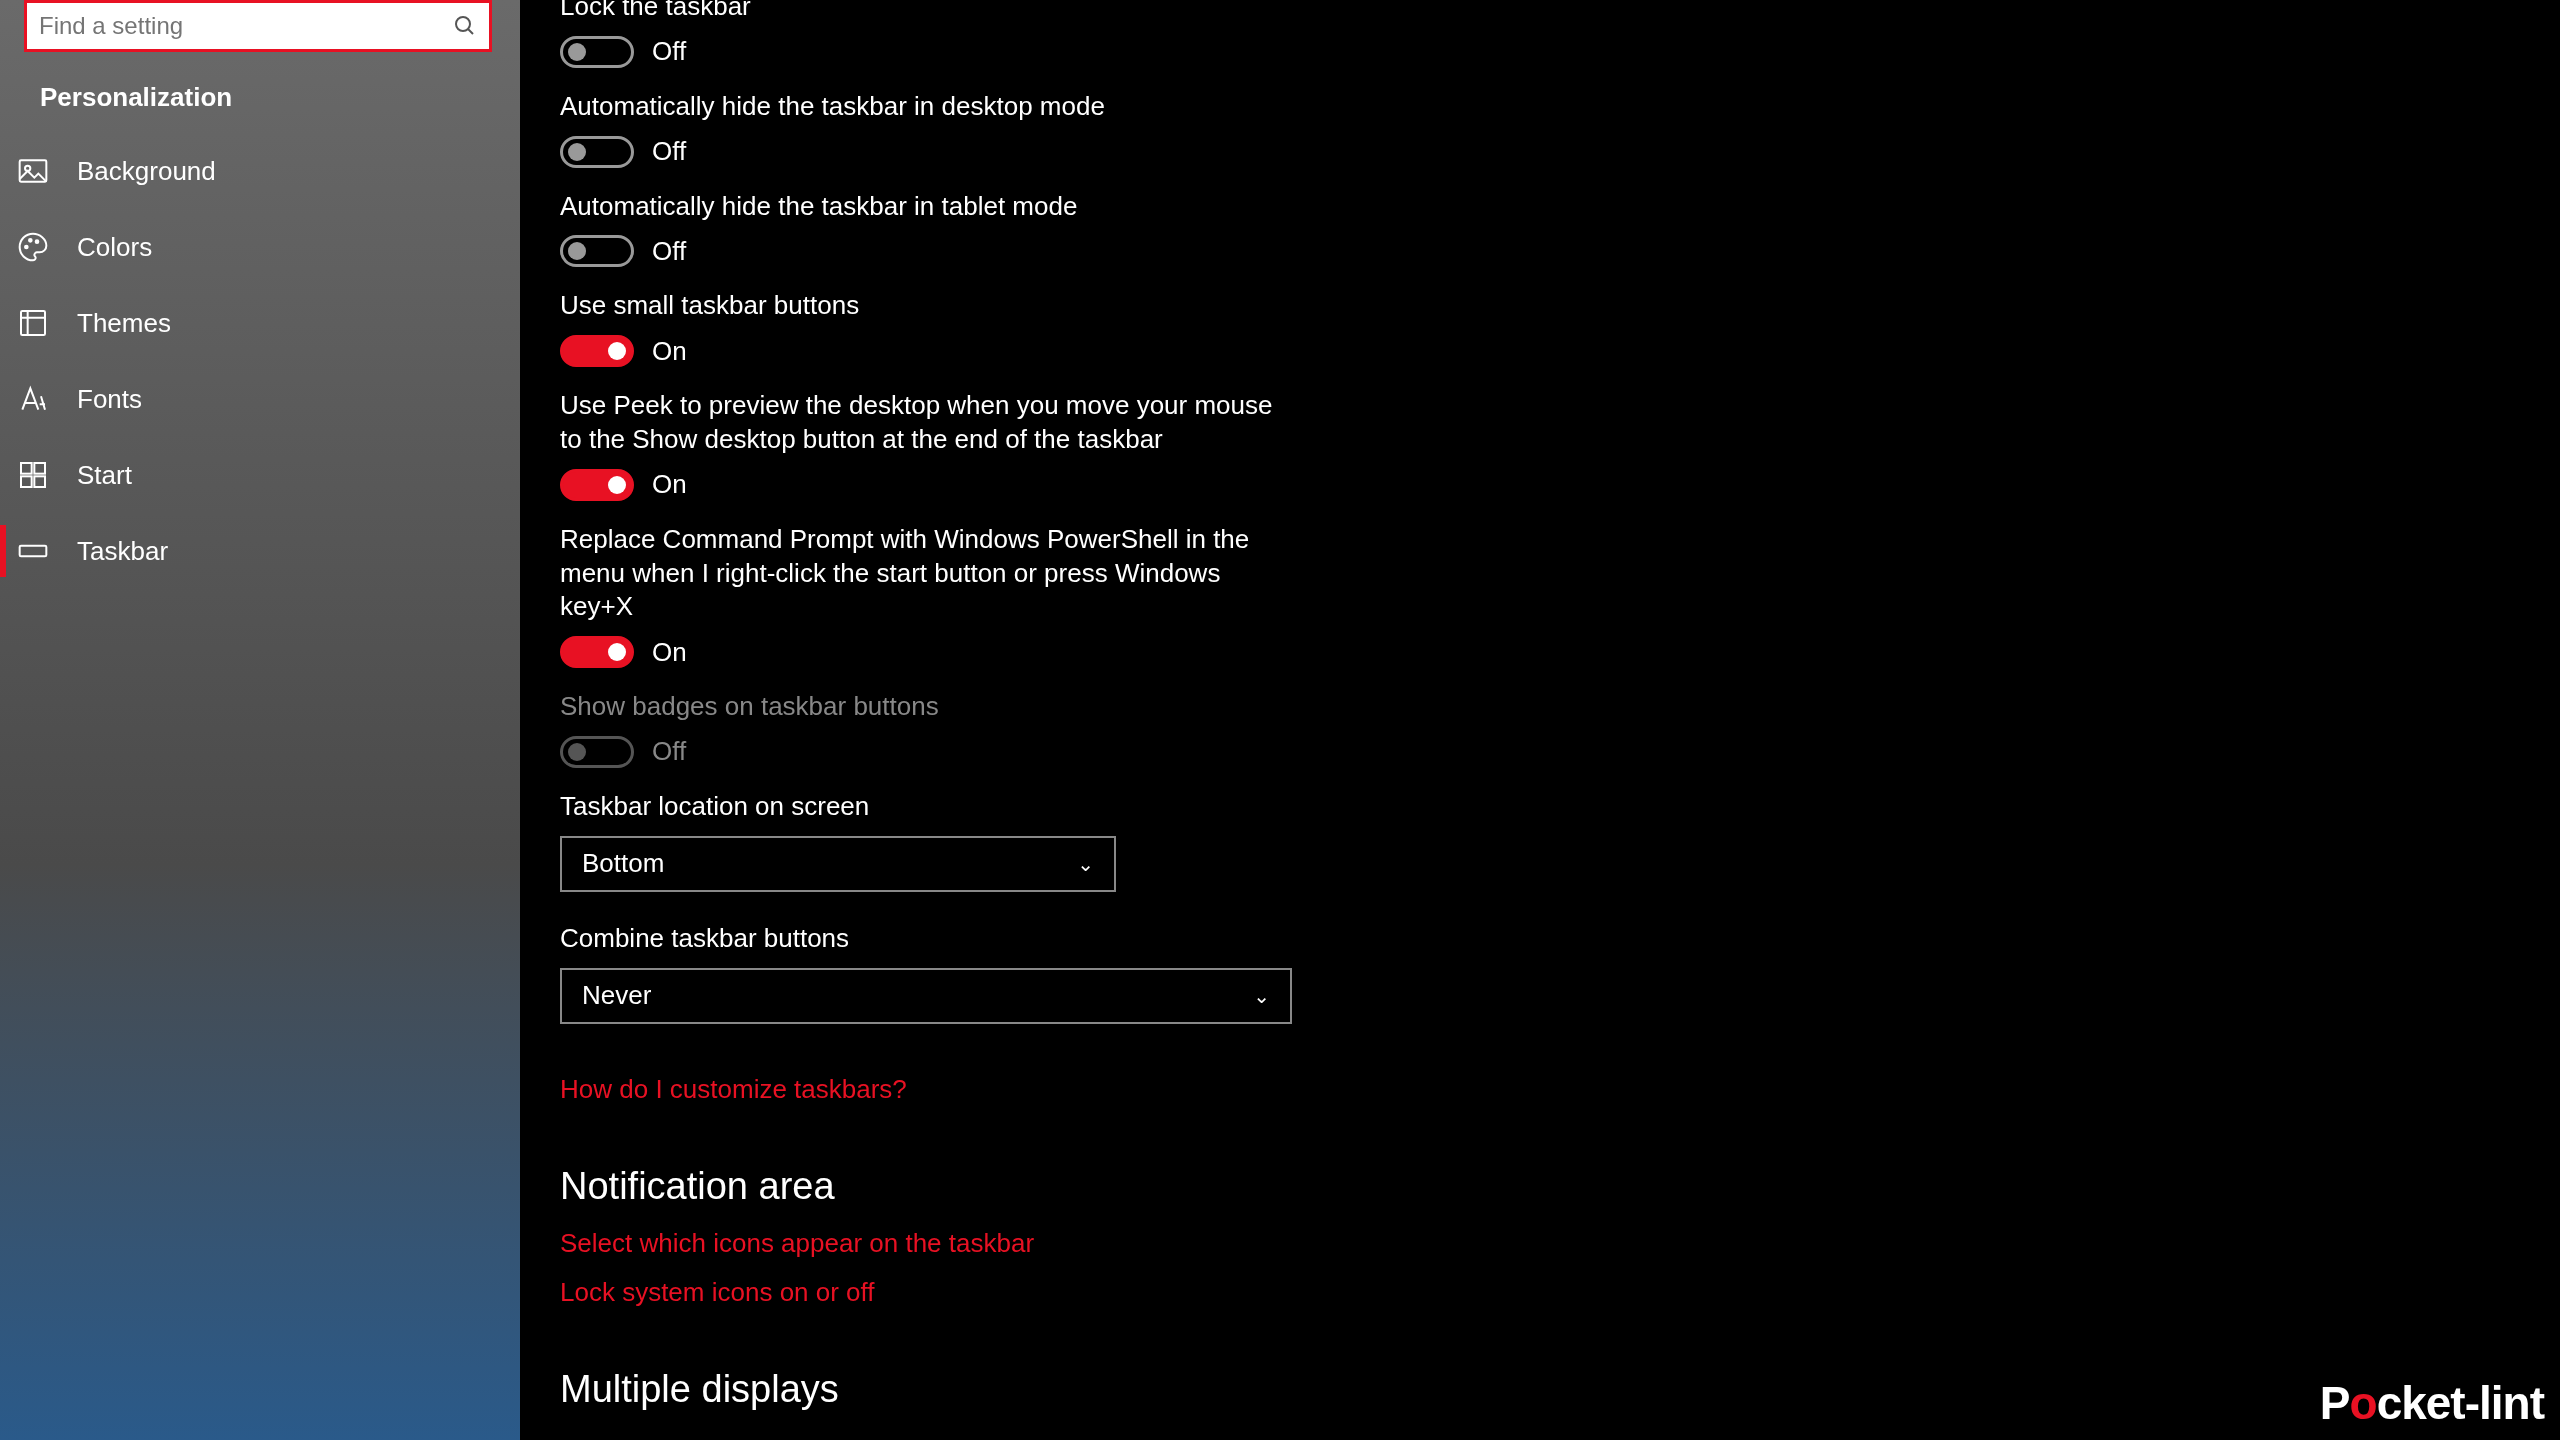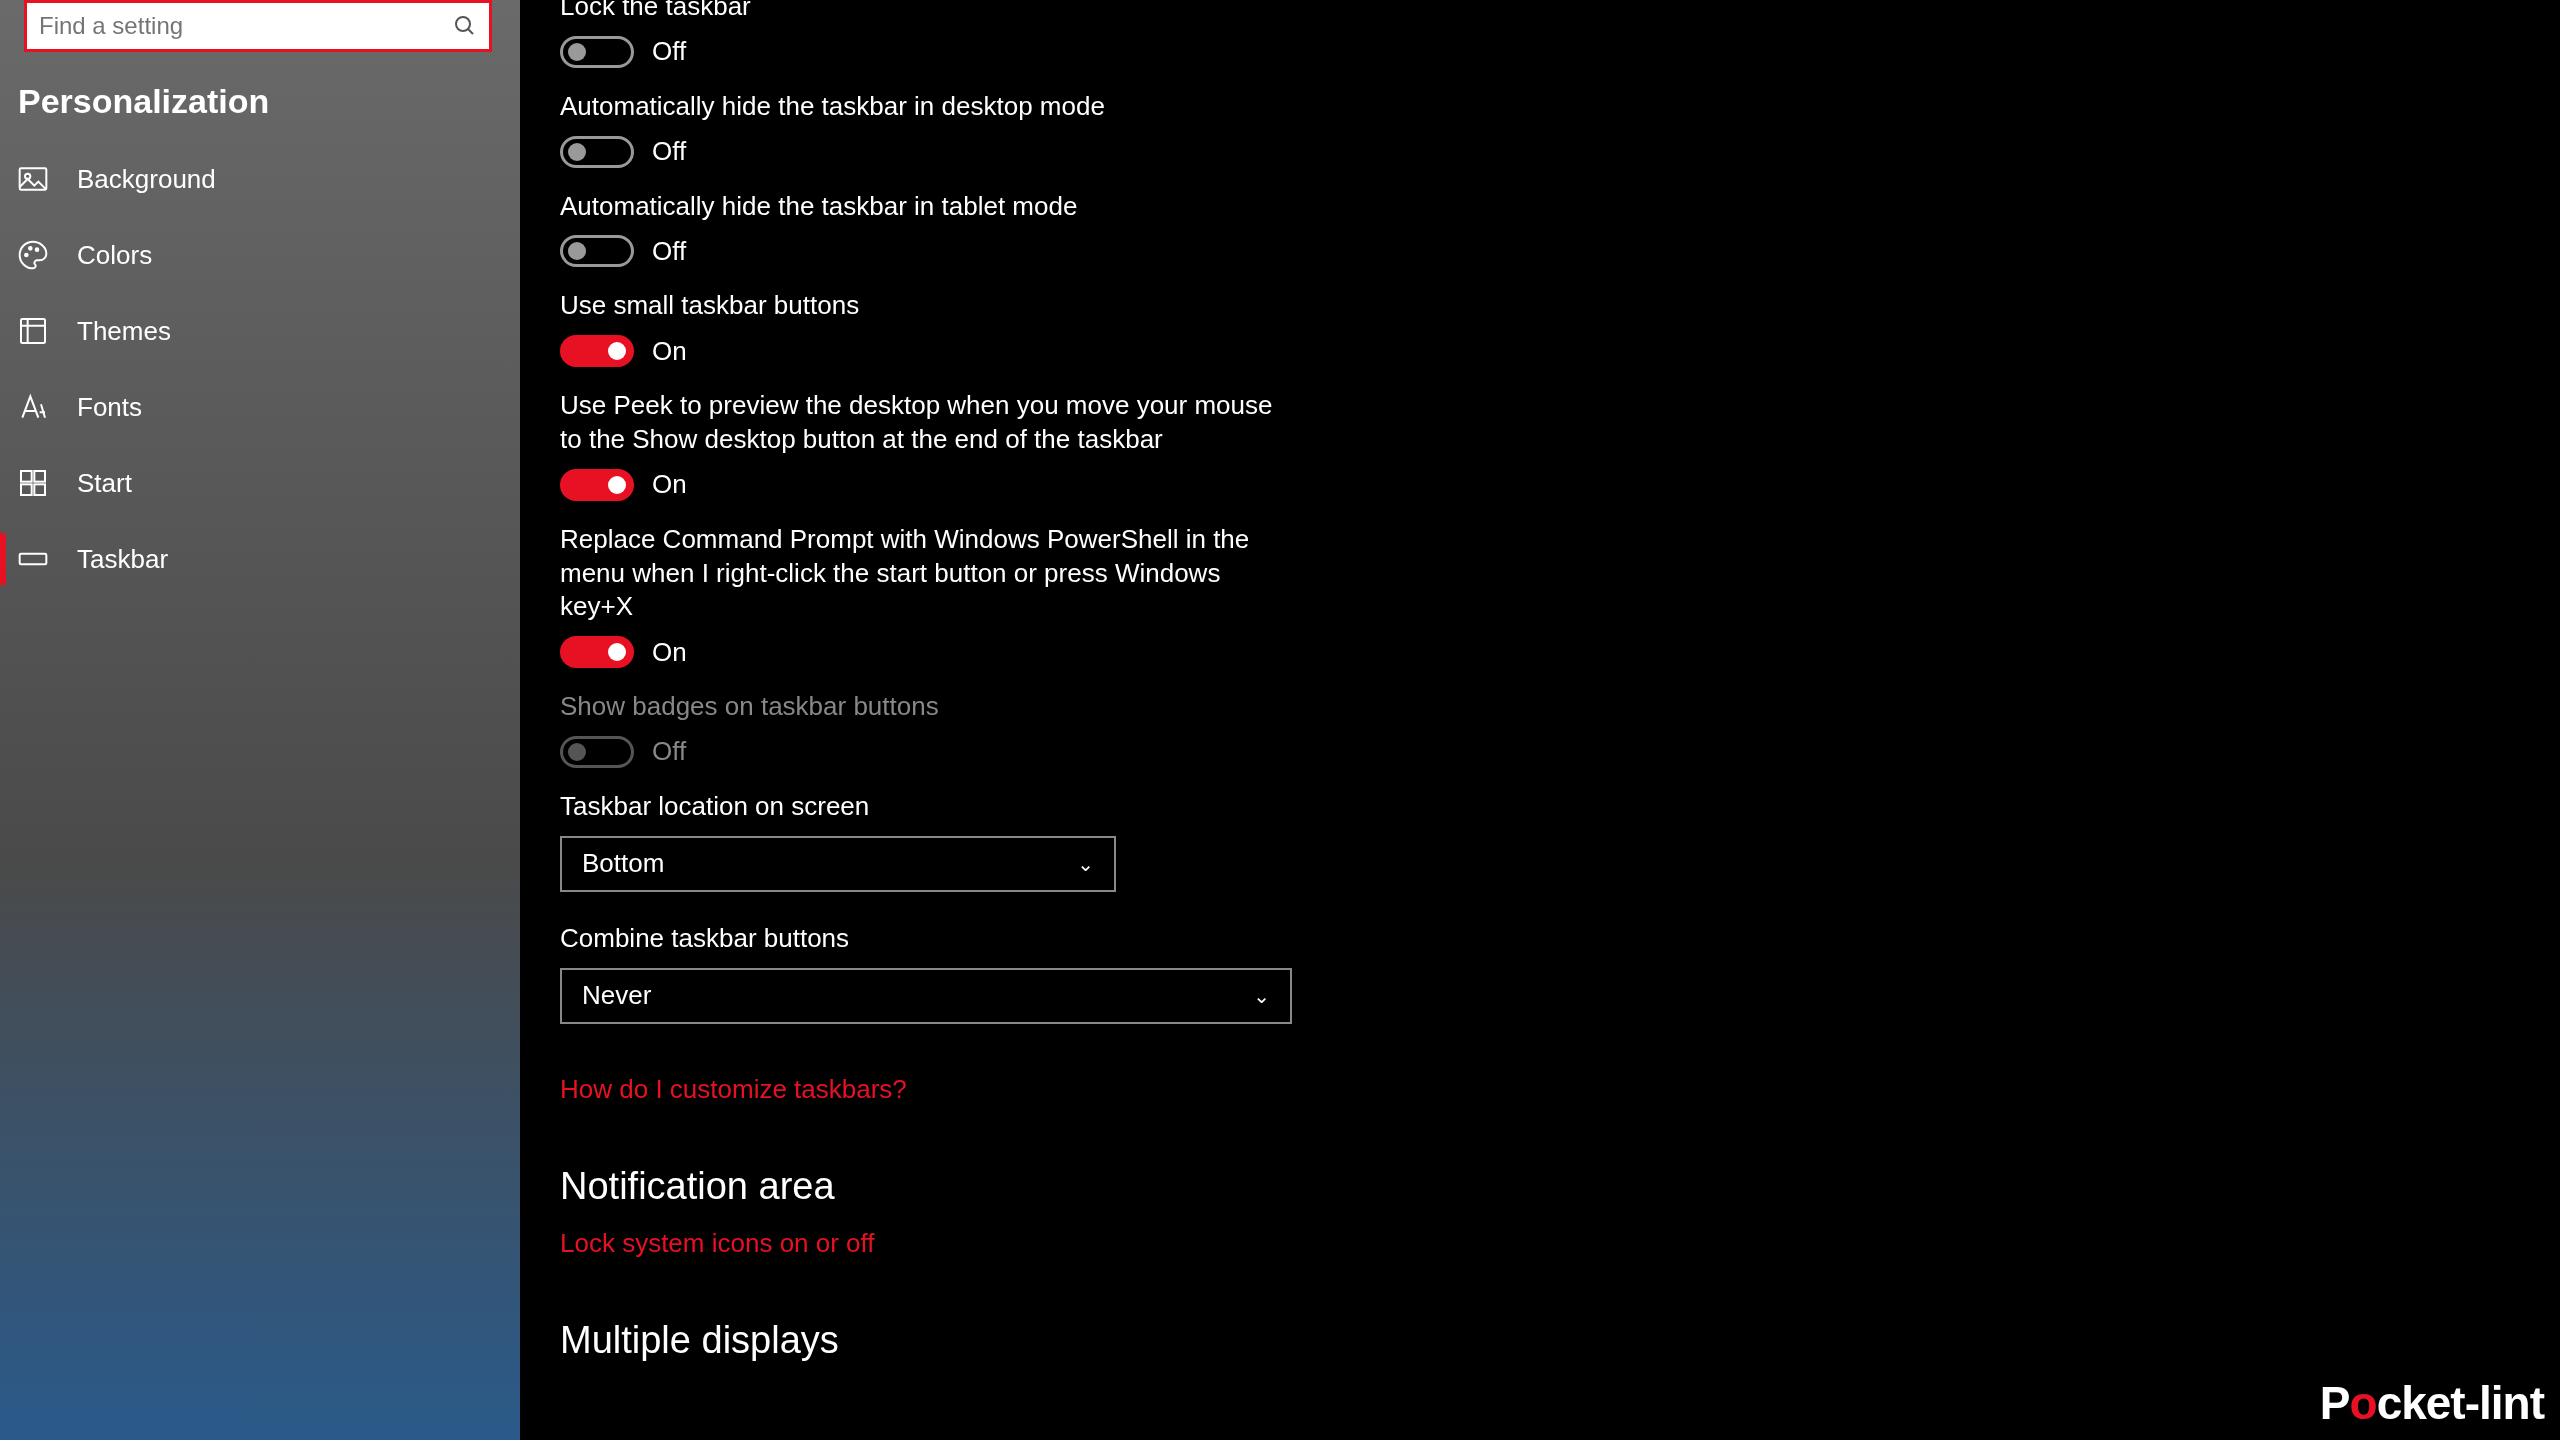--- a/index.html
+++ b/index.html
@@ -33,22 +33,22 @@
   outline: none;
   font-size: 24px;
   color: #777;
   background: transparent;
 }
 .search-icon {
   width: 24px;
   height: 24px;
 }
 .section-title {
-  padding: 30px 26px 20px 18px;
-  font-size: 34px;
+  padding: 30px 26px 20px 40px;
+  font-size: 26px;
   font-weight: 600;
   color: #fff;
 }
 .nav-item {
   display: flex;
   align-items: center;
   padding: 22px 17px;
   font-size: 26px;
   cursor: pointer;
   position: relative;
@@ -340,20 +340,21 @@
     <div class="dropdown dropdown-2">
       <span>Never</span>
       <span class="chevron">⌄</span>
     </div>
   </div>
 
   <a class="link">How do I customize taskbars?</a>
 
   <div class="heading">Notification area</div>
   <div class="link-group">
+    <a class="link">Select which icons appear on the taskbar</a>
     <a class="link">Lock system icons on or off</a>
   </div>
 
   <div class="heading">Multiple displays</div>
 
   <div class="watermark">
     <span>P</span><span class="pw">o</span><span>cket-lint</span>
   </div>
 </div>
 

